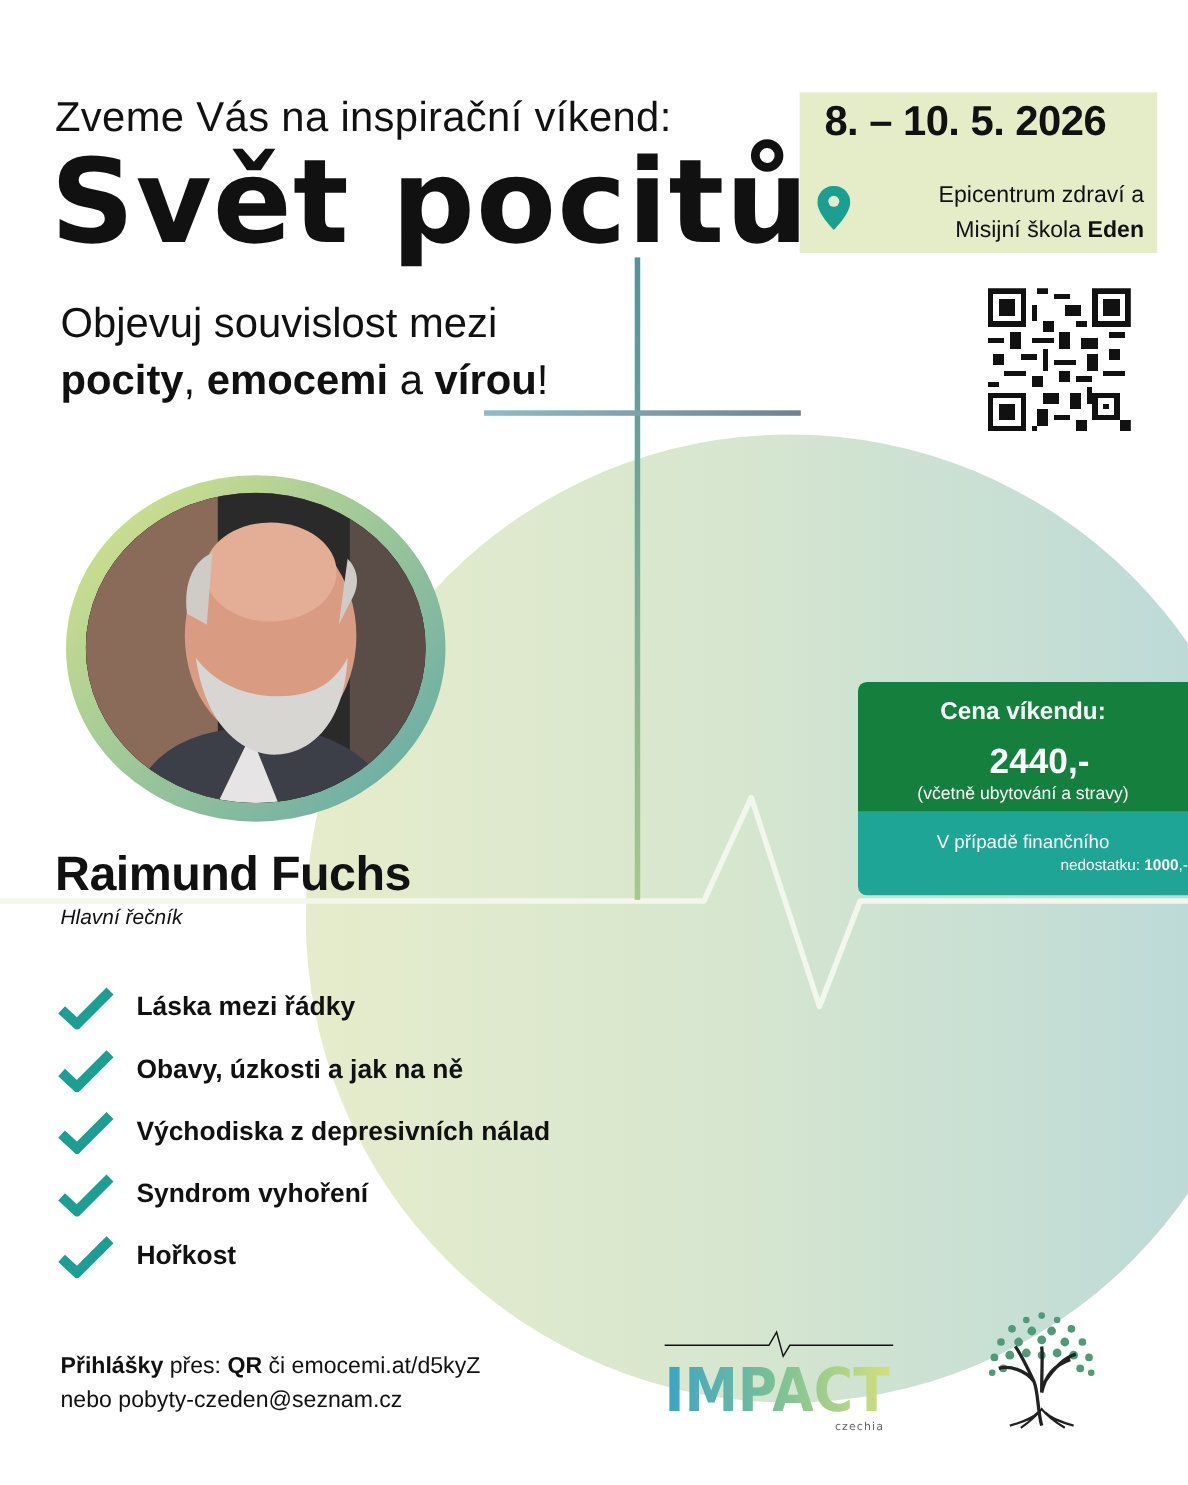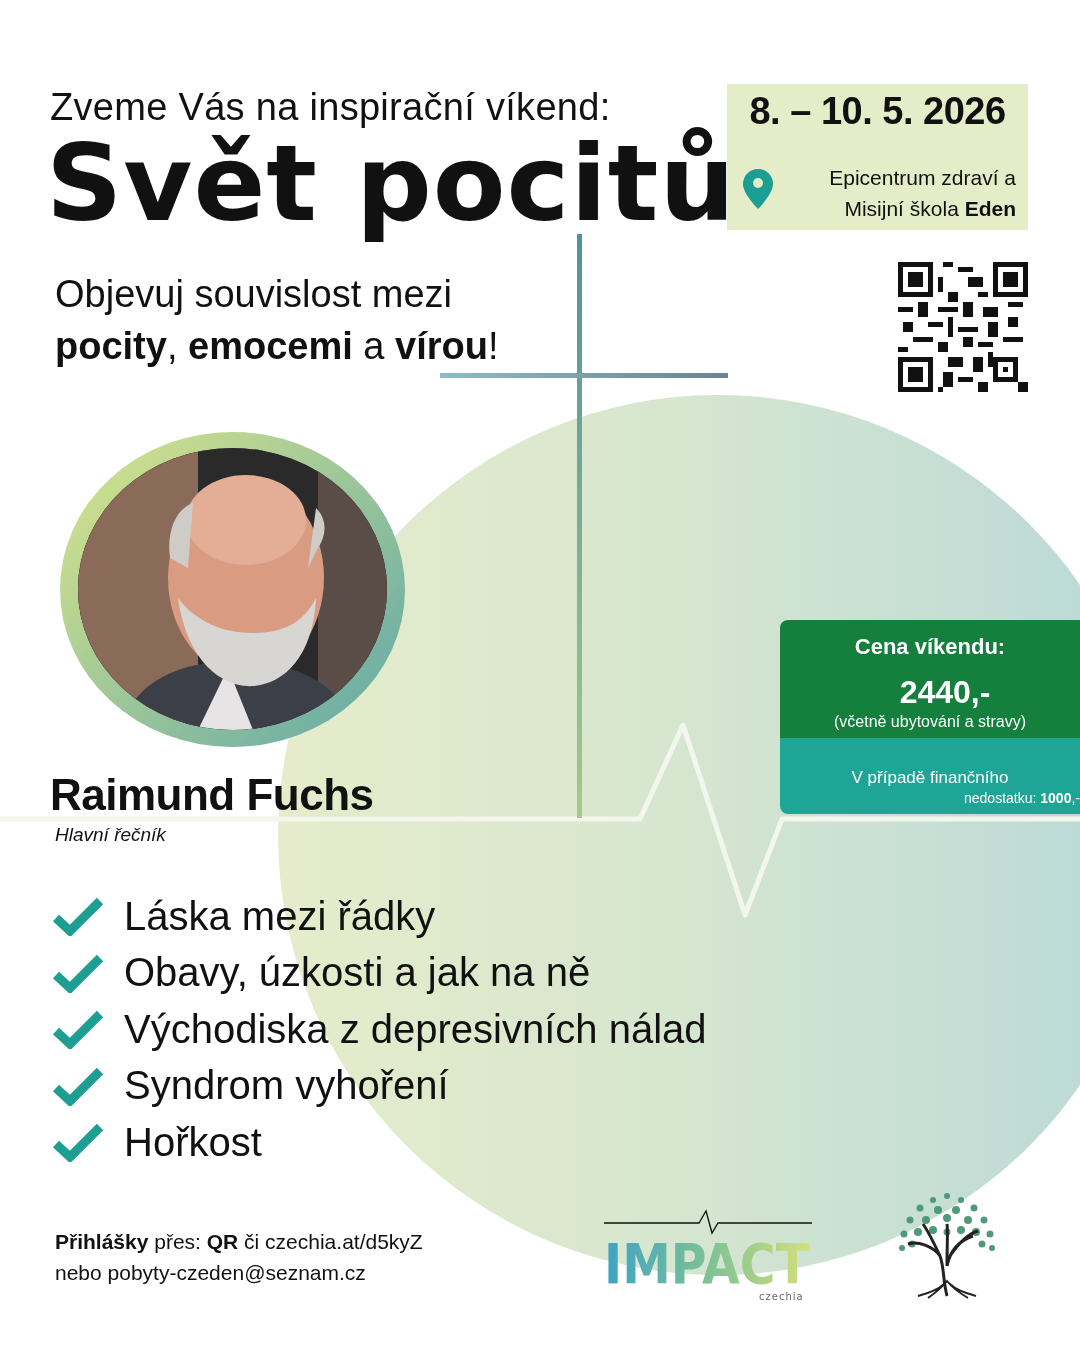--- a/index.html
+++ b/index.html
@@ -6,38 +6,38 @@
   body { width: 1080px; height: 1350px; position: relative; overflow: hidden; background: #ffffff; font-family: "Liberation Sans", "DejaVu Sans", sans-serif; color: #111; }
   .abs { position: absolute; }
   #big-circle { left: 278px; top: 395px; width: 880px; height: 880px; border-radius: 50%;
     background: linear-gradient(90deg, #e6eccb 0%, #d6e6cf 45%, #b9d8d9 100%); }
   #subtitle { left: 50px; top: 86px; font-size: 38px; font-weight: 300; letter-spacing: 0.3px; white-space: nowrap; }
   #title { left: 46px; top: 128px; font-size: 106px; font-weight: 800; letter-spacing: 1px; white-space: nowrap; line-height: 1.05; font-family: "DejaVu Sans", sans-serif; }
   #tagline { left: 55px; top: 268px; font-size: 38px; line-height: 52px; font-weight: 300; }
   #tagline b { font-weight: 700; }
   #cross-v { left: 577px; top: 234px; width: 5px; height: 584px; background: linear-gradient(180deg,#4e93a0,#a6c98b); }
   #cross-h { left: 440px; top: 373px; width: 288px; height: 5px; background: linear-gradient(90deg,#8fbcc4,#6b8390); }
-  #info-box { left: 727px; top: 84px; width: 301px; height: 146px; background: #e5ecc8; }
+  #info-box { left: 727px; top: 84px; width: 301px; height: 146px; background: #e5ecc8; padding-left: 24px; }
   #date { left: 0; top: 6px; width: 301px; text-align: center; font-size: 38px; font-weight: 800; letter-spacing: -0.5px; }
   #pin { left: 16px; top: 85px; width: 30px; height: 40px; }
   #venue { right: 12px; top: 78px; text-align: right; font-size: 21px; line-height: 31px; font-weight: 400; }
   #qr { left: 898px; top: 262px; width: 130px; height: 130px; }
   #photo-ring { left: 60px; top: 432px; width: 345px; height: 315px; border-radius: 50%; background: linear-gradient(135deg,#dbe68a,#5fa7a8); }
   #photo { left: 78px; top: 448px; width: 309px; height: 282px; border-radius: 50%; overflow: hidden;
     background: radial-gradient(ellipse at 55% 45%, #e6b7a0 0%, #c98d72 22%, #7a5a4a 45%, #3a3634 70%, #26282b 100%); }
   #speaker-name { left: 50px; top: 770px; font-size: 44px; font-weight: 800; letter-spacing: -0.5px; white-space: nowrap; }
   #speaker-role { left: 55px; top: 824px; font-size: 19px; font-style: italic; font-weight: 300; }
   #ekg { left: 0; top: 700px; width: 1080px; height: 240px; }
   #price-box { left: 780px; top: 620px; width: 300px; height: 194px; border-radius: 8px 0 0 8px; overflow: hidden; }
   #price-top { left: 0; top: 0; width: 300px; height: 118px; background: #15803d; color: #fff; text-align: center; }
   #price-bottom { left: 0; top: 118px; width: 300px; height: 76px; background: #1fa595; color: #fff; text-align: center; }
   .topics { left: 52px; top: 888px; }
   .topic { position: relative; height: 56.5px; display: flex; align-items: center; }
   .topic svg { width: 52px; height: 40px; margin-right: 20px; }
-  .topic span { font-size: 40px; font-weight: 400; white-space: nowrap; }
+  .topic span { font-size: 24px; font-weight: 700; white-space: nowrap; }
   #footer { left: 55px; top: 1226px; font-size: 21px; line-height: 31px; }
   #impact { left: 604px; top: 1208px; width: 210px; height: 100px; }
   #tree { left: 888px; top: 1186px; width: 118px; height: 118px; }
 </style>
 </head>
 <body>
 
 <div id="big-circle" class="abs"></div>
 
 <svg id="ekg" class="abs" viewBox="0 0 1080 240">
@@ -136,21 +136,21 @@
 <div id="speaker-name" class="abs">Raimund Fuchs</div>
 <div id="speaker-role" class="abs">Hlavní řečník</div>
 
 <div id="price-box" class="abs">
   <div id="price-top" class="abs">
     <div style="margin-top:14px;font-size:22px;font-weight:700;">Cena víkendu:</div>
     <div style="margin-top:14px;font-size:32px;font-weight:800;padding-left:30px;">2440,-</div>
     <div style="margin-top:2px;font-size:16px;font-weight:400;">(včetně ubytování a stravy)</div>
   </div>
   <div id="price-bottom" class="abs">
-    <div style="margin-top:30px;font-size:17px;line-height:20px;">V případě finančního</div>
+    <div style="margin-top:18px;font-size:17px;line-height:20px;">V případě finančního</div>
     <div style="font-size:14px;line-height:20px;text-align:right;"><span>nedostatku: </span><b>1000</b><span>,-</span></div>
   </div>
 </div>
 
 <div class="abs topics">
   <div class="topic">
     <svg viewBox="0 0 52 40">
         <path d="M4 22 L18 35 L48 5" fill="none" stroke="#1d9e92" stroke-width="9" stroke-linejoin="miter"></path>
       </svg>
     <span>Láska mezi řádky</span>
@@ -175,21 +175,21 @@
   </div>
   <div class="topic">
     <svg viewBox="0 0 52 40">
         <path d="M4 22 L18 35 L48 5" fill="none" stroke="#1d9e92" stroke-width="9" stroke-linejoin="miter"></path>
       </svg>
     <span>Hořkost</span>
   </div>
 </div>
 
 <div id="footer" class="abs">
-  <div><b>Přihlášky</b><span> přes: </span><b>QR</b><span> či czechia.at/d5kyZ</span></div>
+  <div><b>Přihlášky</b><span> přes: </span><b>QR</b><span> či emocemi.at/d5kyZ</span></div>
   <div>nebo pobyty-czeden@seznam.cz</div>
 </div>
 
 <svg id="impact" class="abs" viewBox="0 0 210 100">
   <defs>
     <linearGradient id="ig" x1="0" x2="1" y1="0" y2="0">
       <stop offset="0" stop-color="#3da3c4"></stop>
         <stop offset="0.5" stop-color="#7cc196"></stop>
         <stop offset="1" stop-color="#d3e07b"></stop>
     </linearGradient>

